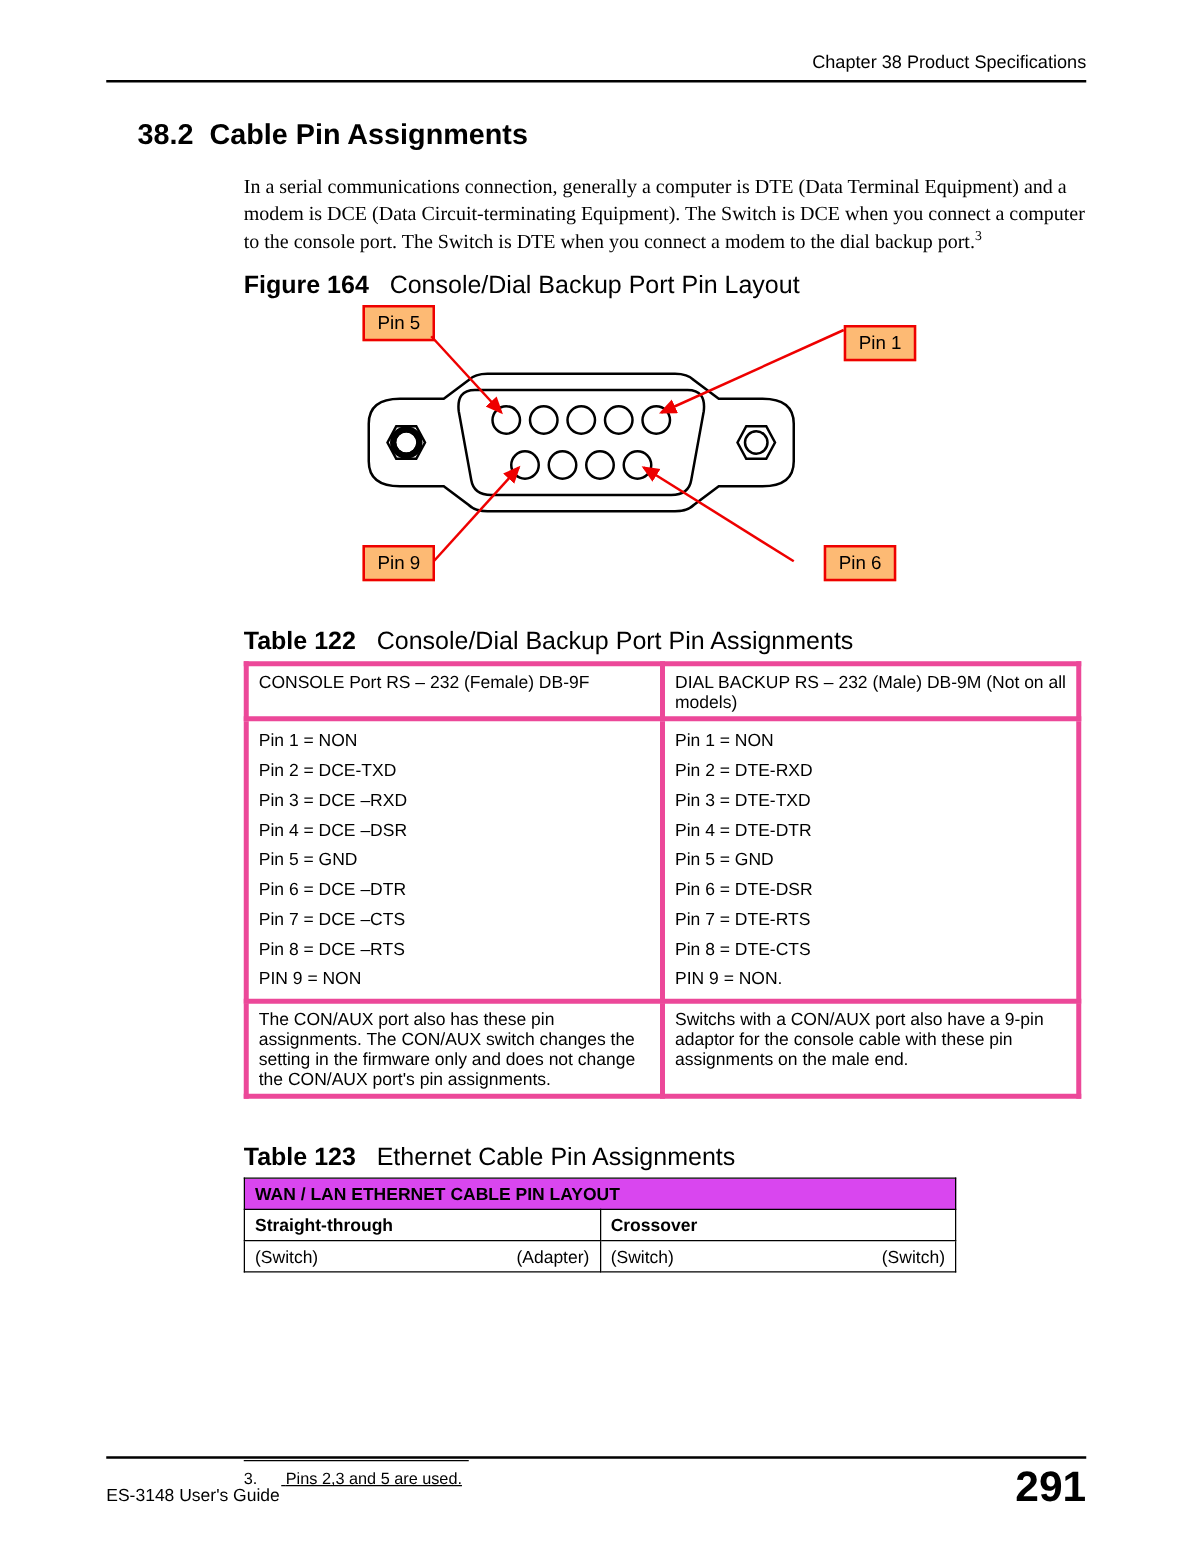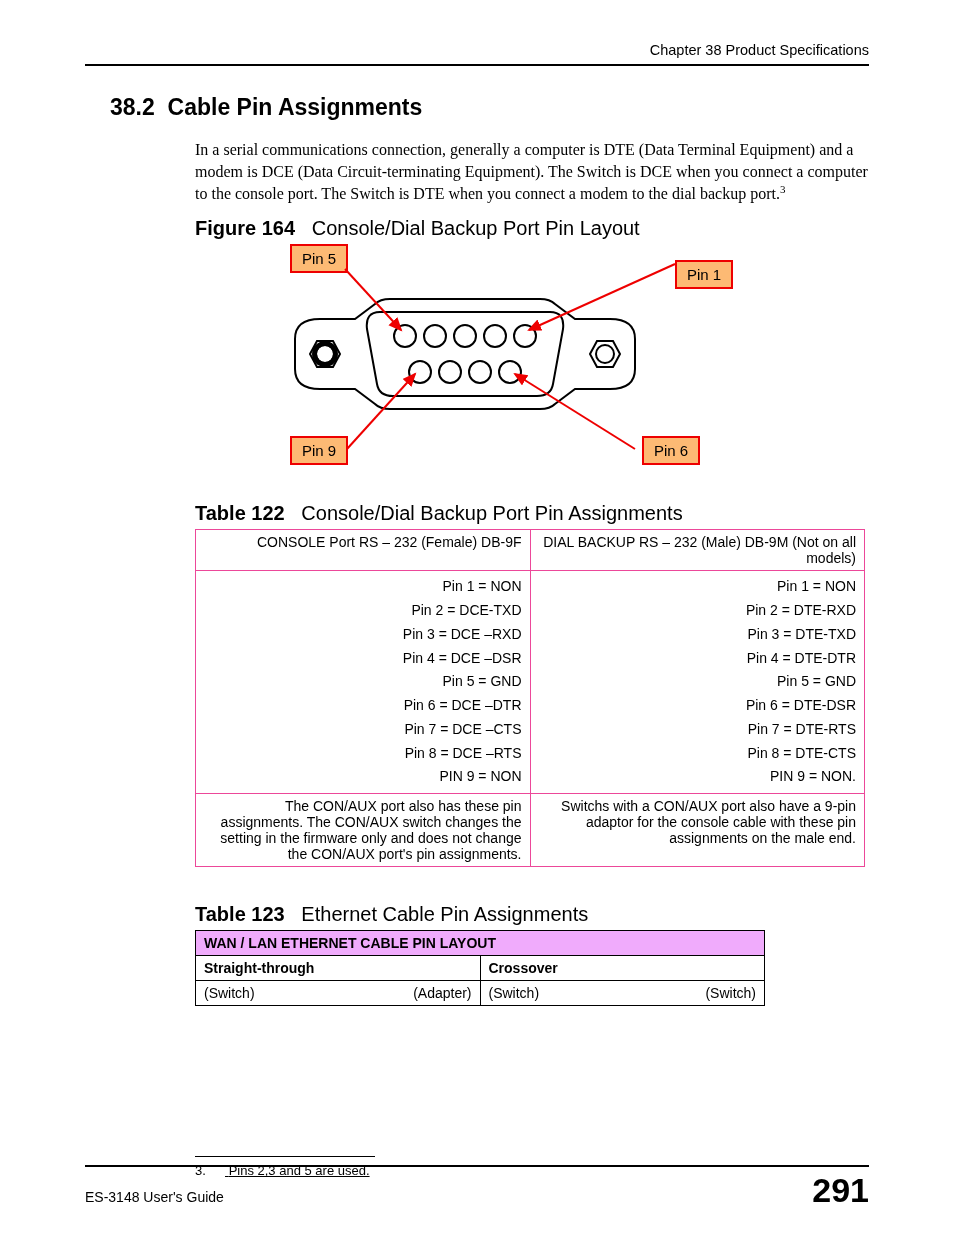--- a/index.html
+++ b/index.html
@@ -67,41 +67,41 @@
   .arrow { position:absolute; pointer-events:none; }
 
   
   table.pin-table {
     margin-left: 110px;
     border-collapse: collapse;
     width: 670px;
     font-size: 14px;
   }
   table.pin-table th, table.pin-table td {
-    border: 1px solid #ec4899;
+    border: 4px solid #ec4899;
     padding: 4px 8px;
-    text-align: right;
+    text-align: left;
     vertical-align: top;
     font-weight: normal;
   }
   table.pin-table td.pinlist { line-height: 1.7; }
 
   table.eth-table {
     margin-left: 110px;
     border-collapse: collapse;
     width: 570px;
     font-size: 14px;
   }
   table.eth-table th, table.eth-table td {
     border: 1px solid #000;
     padding: 4px 8px;
     text-align: left;
     font-weight: normal;
   }
-  table.eth-table .hdr { font-weight: bold; background:#f0abfc; }
+  table.eth-table .hdr { font-weight: bold; background:#d946ef; }
   table.eth-table .sub { font-weight: bold; }
   .right-in-cell { float:right; }
 
   
   .footnote-rule {
     margin: 150px 0 6px 110px;
     width:180px;
     border: none;
     border-top: 1px solid #000;
   }
@@ -143,21 +143,21 @@
   </p>
 
   <div class="fig-caption">
     <b>Figure 164</b>&nbsp;&nbsp;&nbsp;<span>Console/Dial Backup Port Pin Layout</span>
   </div>
 
   <div class="diagram">
     <div class="pin-box" style="left:95px; top:0;">Pin 5</div>
     <div class="pin-box" style="left:480px; top:16px;">Pin 1</div>
     <div class="pin-box" style="left:95px; top:192px;">Pin 9</div>
-    <div class="pin-box" style="left:447px; top:192px;">Pin 6</div>
+    <div class="pin-box" style="left:464px; top:192px;">Pin 6</div>
 
     <svg class="connector-svg" viewBox="0 0 400 120">
 
       <path d="M 30 45 Q 30 25 55 25 L 90 25 L 110 10 Q 115 5 125 5 L 275 5 Q 285 5 290 10 L 310 25 L 345 25 Q 370 25 370 45 L 370 75 Q 370 95 345 95 L 310 95 L 290 110 Q 285 115 275 115 L 125 115 Q 115 115 110 110 L 90 95 L 55 95 Q 30 95 30 75 Z" fill="#fff" stroke="#000" stroke-width="2"></path>
 
       <polygon points="45,60 52,47 68,47 75,60 68,73 52,73" fill="none" stroke="#000" stroke-width="2"></polygon>
       <circle cx="60" cy="60" r="8" fill="#fff" stroke="#000" stroke-width="10"></circle>
       <circle cx="60" cy="60" r="8" fill="#fff" stroke="#fff" stroke-width="0"></circle>
       <circle cx="60" cy="60" r="9" fill="none" stroke="#000" stroke-width="2"></circle>
 

